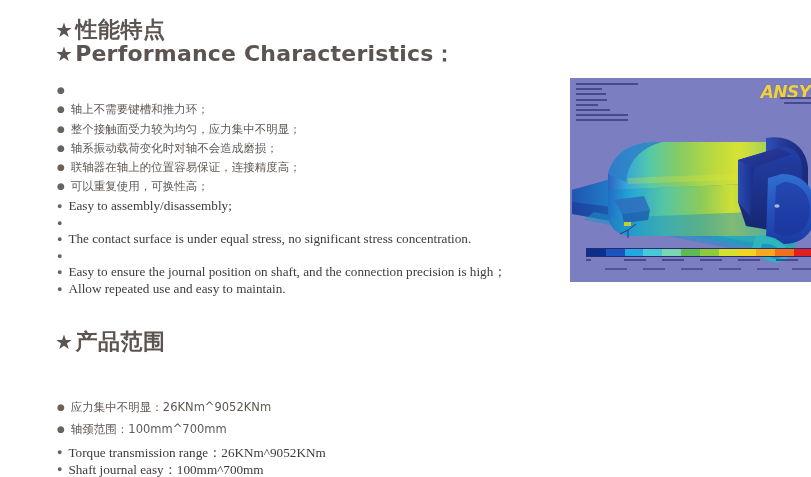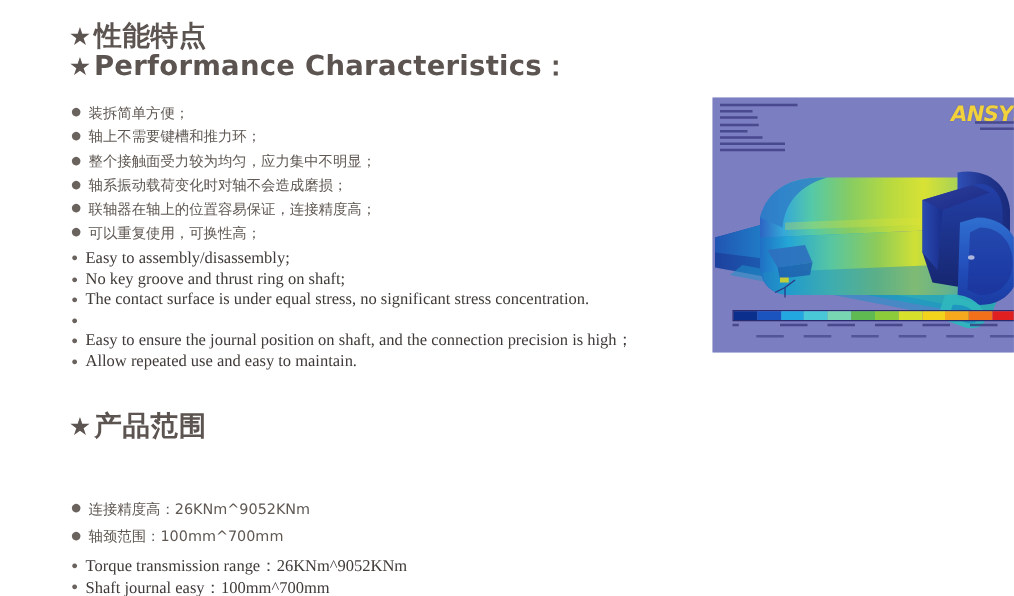--- a/index.html
+++ b/index.html
@@ -235,21 +235,20 @@
 <div class="page">
 
   <div class="heading-block" style="left:28px; top:18px;">
     <div class="h-cn"><span class="star">★</span><span>性能特点</span></div>
     <div class="h-en"><span class="star">★</span><span>Performance Characteristics：</span></div>
   </div>
 
   <ul class="bullets cn-list">
     <li>
         <span class="dot">●</span>
-        <span>装拆简单方便；</span>
       </li>
     <li>
         <span class="dot">●</span>
         <span>轴上不需要键槽和推力环；</span>
       </li>
     <li>
         <span class="dot">●</span>
         <span>整个接触面受力较为均匀，应力集中不明显；</span>
       </li>
     <li>
@@ -266,21 +265,20 @@
       </li>
   </ul>
 
   <ul class="bullets en-list">
     <li>
         <span class="dot">●</span>
         <span>Easy to assembly/disassembly;</span>
       </li>
     <li>
         <span class="dot">●</span>
-        <span>No key groove and thrust ring on shaft;</span>
       </li>
     <li>
         <span class="dot">●</span>
         <span>The contact surface is under equal stress, no significant stress concentration.</span>
       </li>
     <li>
         <span class="dot">●</span>
       </li>
     <li>
         <span class="dot">●</span>
@@ -292,21 +290,21 @@
       </li>
   </ul>
 
   <div class="heading-block" style="left:28px; top:330px;">
     <div class="h-cn"><span class="star">★</span><span>产品范围</span></div>
   </div>
 
   <ul class="bullets pr-cn-list">
     <li>
         <span class="dot">●</span>
-        <span>连接精度高：26KNm^9052KNm</span>
+        <span>应力集中不明显：26KNm^9052KNm</span>
       </li>
     <li>
         <span class="dot">●</span>
         <span>轴颈范围：100mm^700mm</span>
       </li>
   </ul>
 
   <ul class="bullets pr-en-list">
     <li>
         <span class="dot">●</span>

